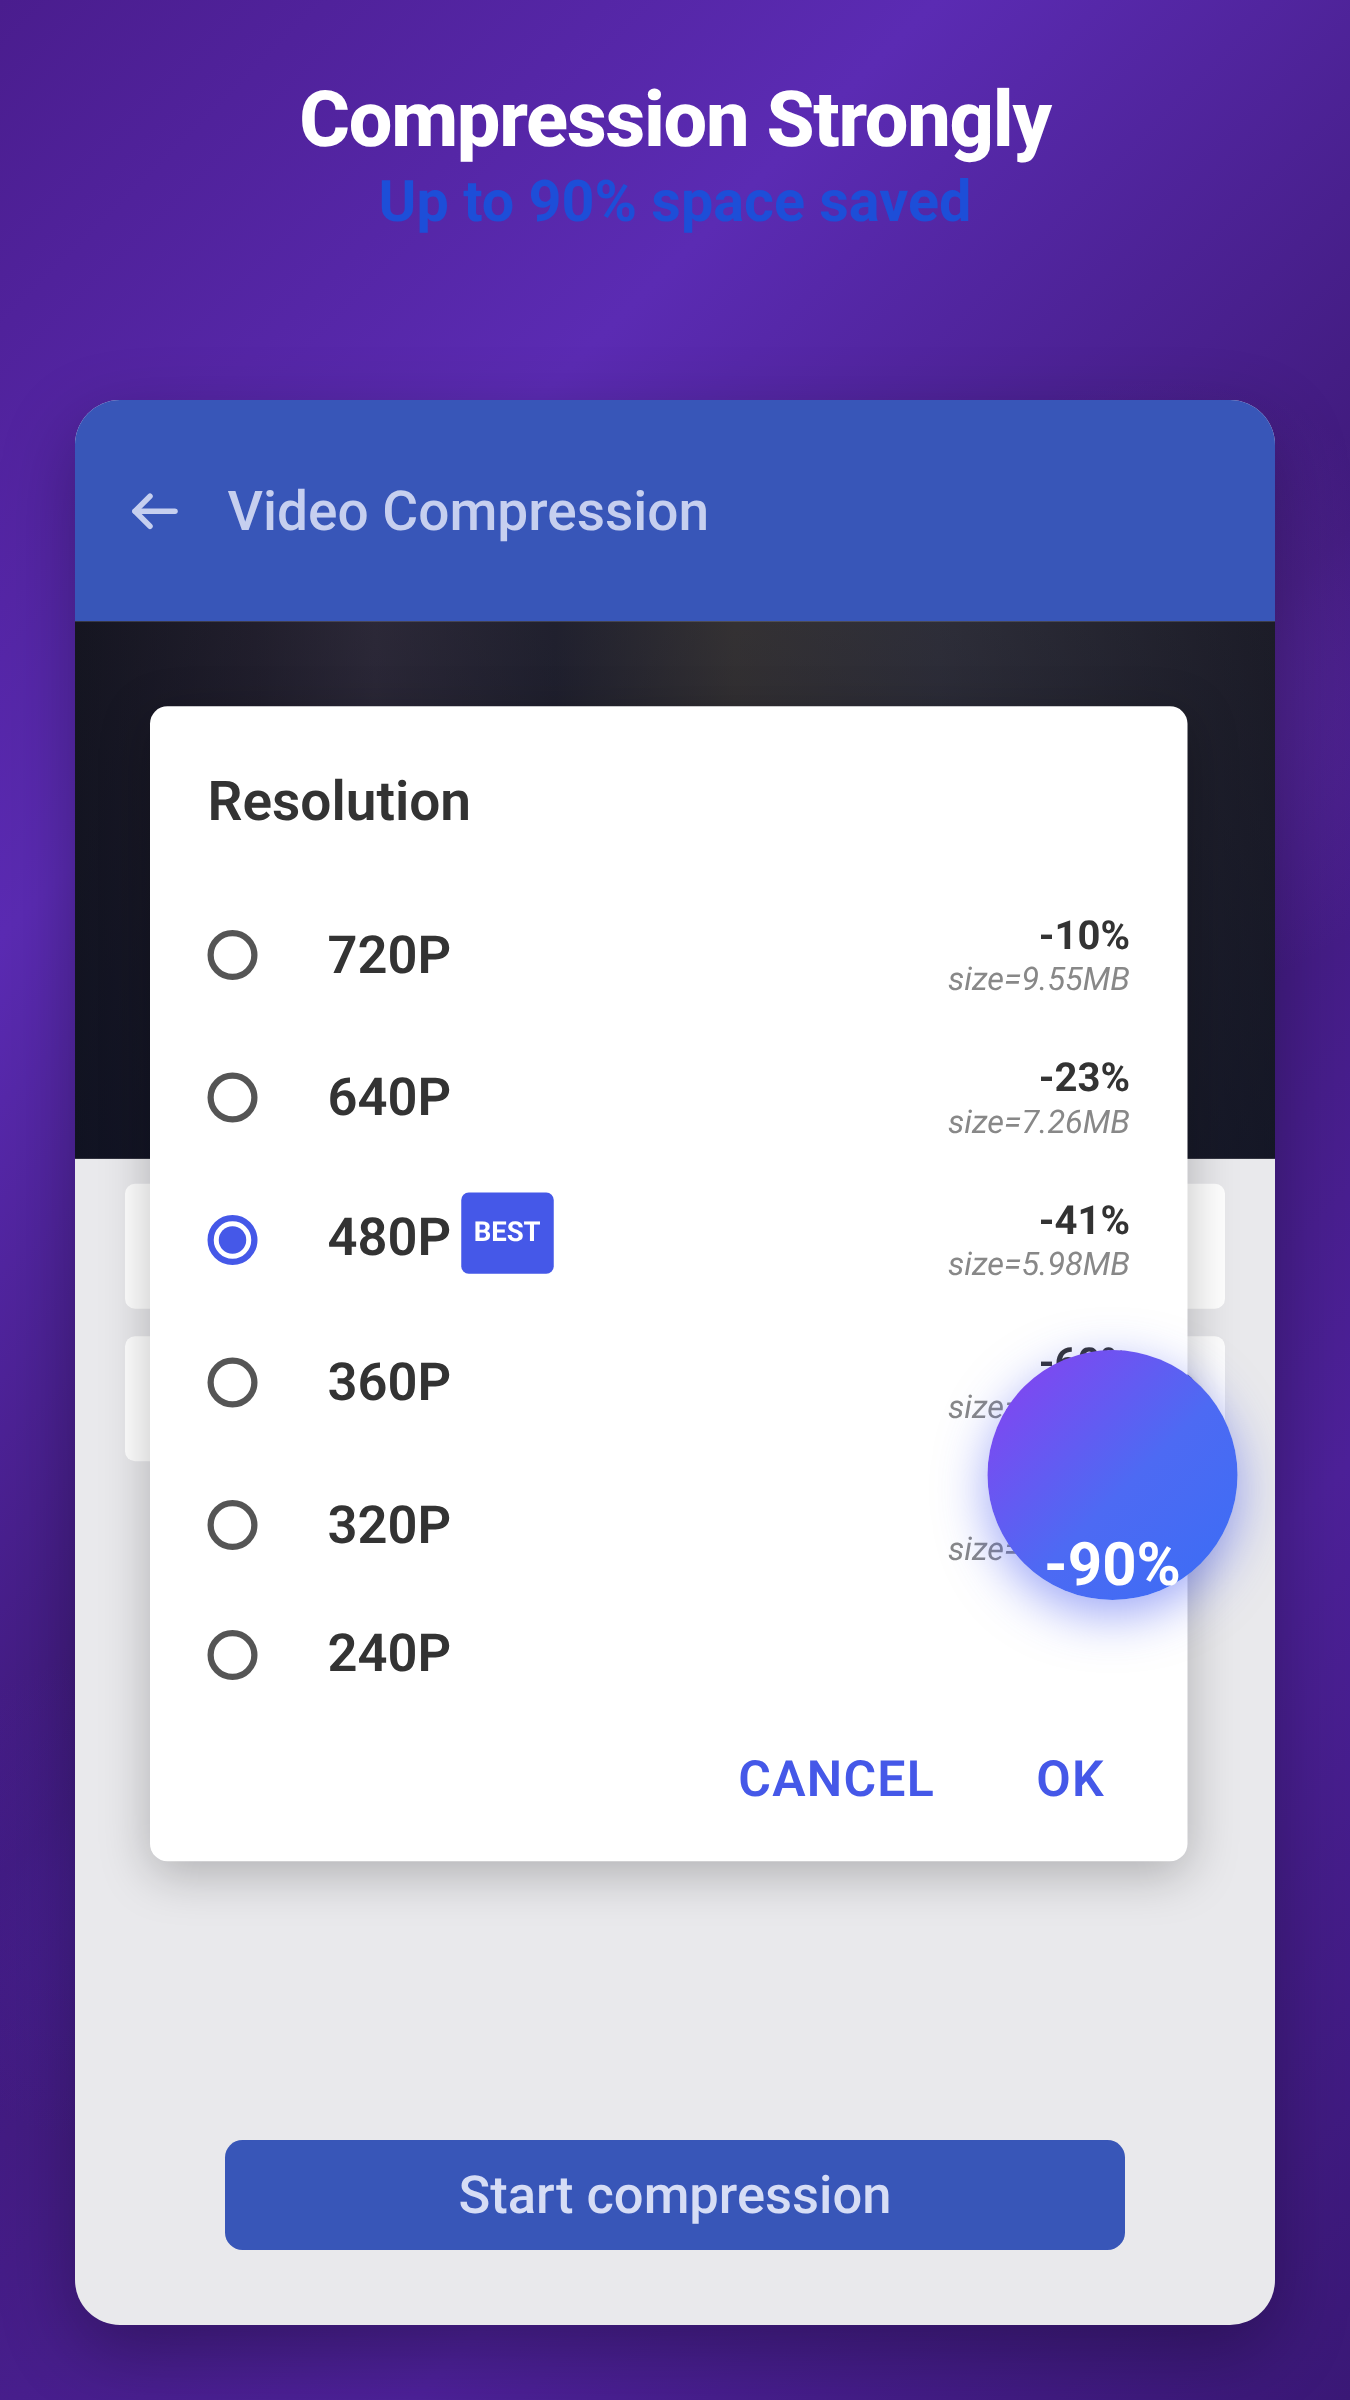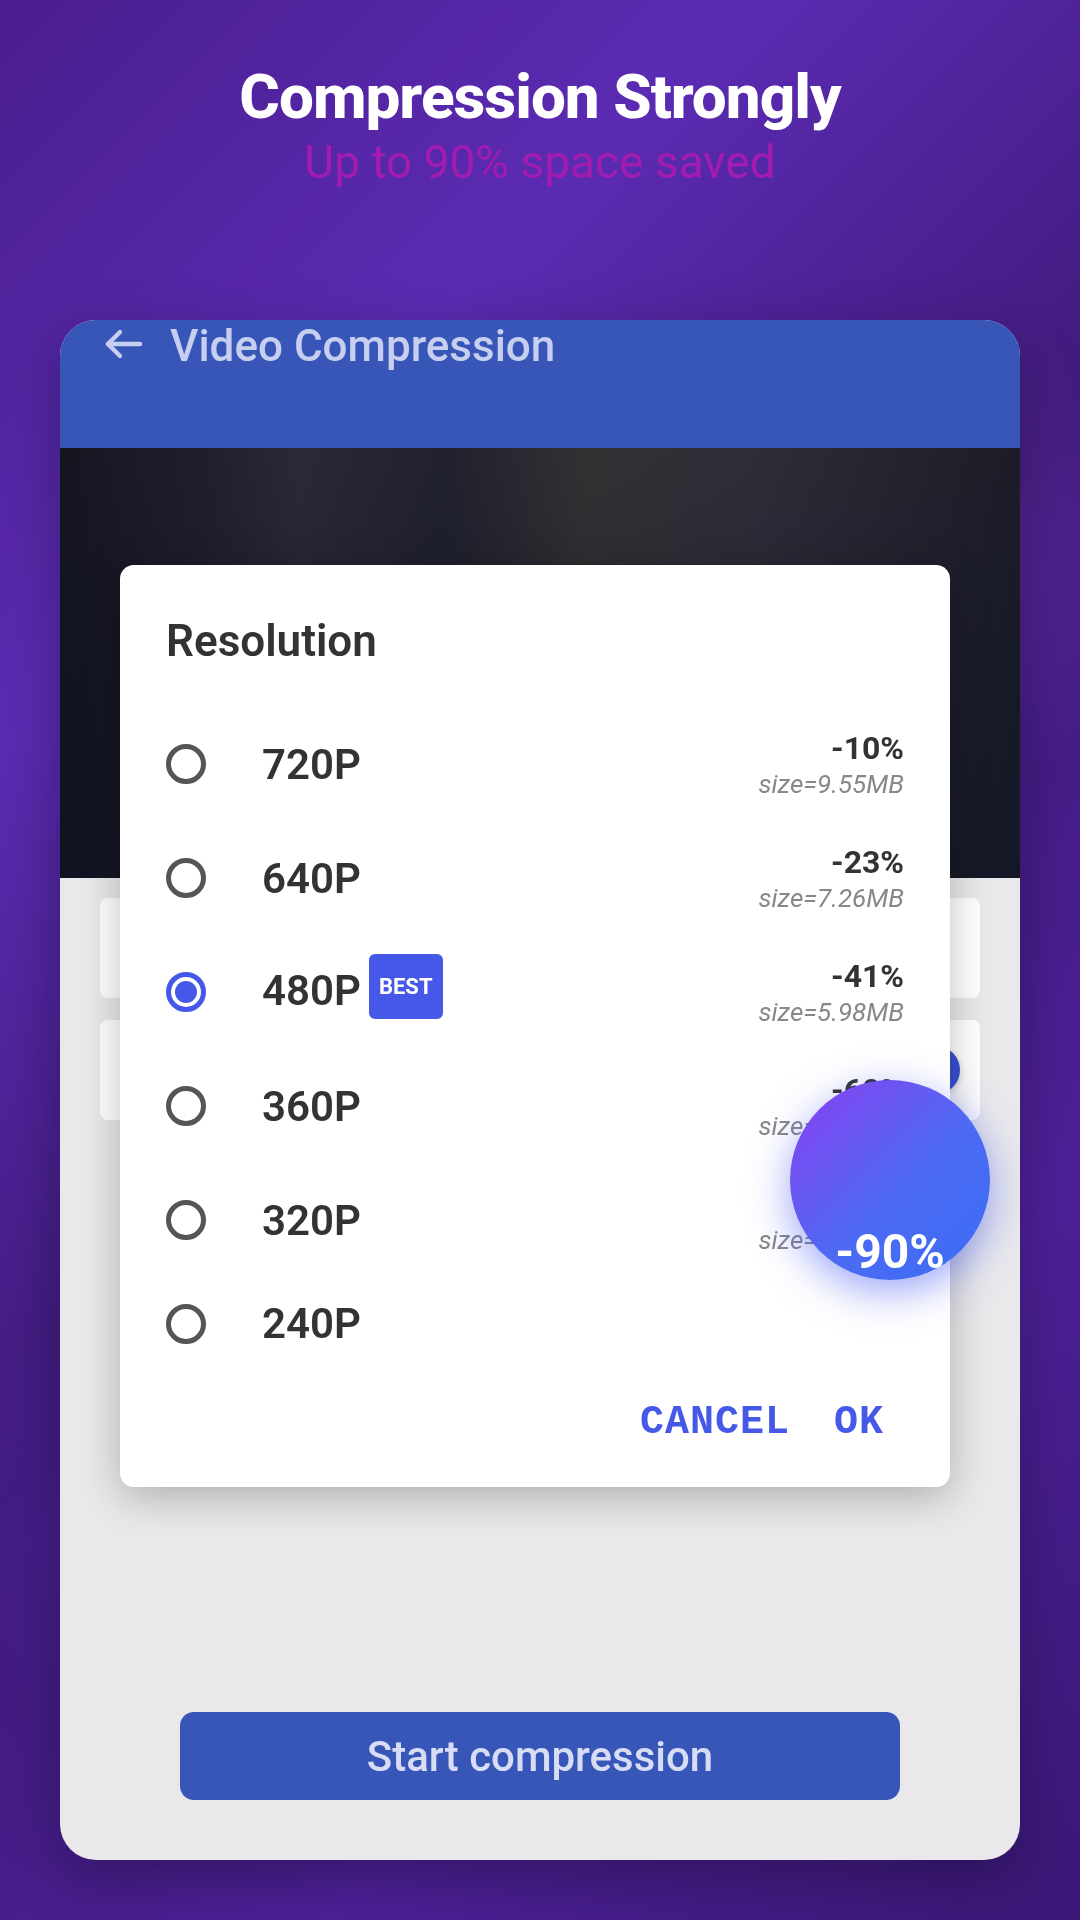--- a/index.html
+++ b/index.html
@@ -39,41 +39,41 @@
   z-index: 2;
 }
 .hero-title {
   font-size: 62px;
   font-weight: 800;
   letter-spacing: -1px;
   margin-bottom: 2px;
 }
 .hero-sub {
   font-size: 46px;
-  font-weight: 400;
-  color: #a21caf;
+  font-weight: 700;
+  color: #1d4ed8;
 }
 .phone {
   position: absolute;
   left: 60px;
   right: 60px;
   top: 320px;
   bottom: 60px;
   background: #e9e9ec;
   border-radius: 36px;
   overflow: hidden;
   box-shadow: 0 20px 60px rgba(0,0,0,0.3);
 }
 .appbar {
   background: #3856b8;
-  height: 128px;
-  display: flex;
-  align-items: flex-start;
+  height: 177px;
+  display: flex;
+  align-items: center;
   padding: 0 40px;
-  gap: 22px;
+  gap: 34px;
 }
 .back-arrow {
   color: #c6cfef;
   display: flex;
   align-items: center;
 }
 .back-arrow svg { width: 48px; height: 48px; }
 .appbar-title {
   color: #c6cfef;
   font-size: 44px;
@@ -213,23 +213,22 @@
 }
 .res-size {
   font-size: 26px;
   color: #888;
   margin-top: 2px;
   font-style: italic;
 }
 .dialog-actions {
   display: flex;
   justify-content: flex-end;
-  gap: 44px;
+  gap: 81px;
   padding: 30px 20px 12px;
-  font-family: Liberation Mono, monospace;
 }
 .dialog-btn {
   font-size: 40px;
   font-weight: 600;
   color: #4558e8;
   letter-spacing: 1px;
 }
 .bubble {
   position: absolute;
   right: 30px;

